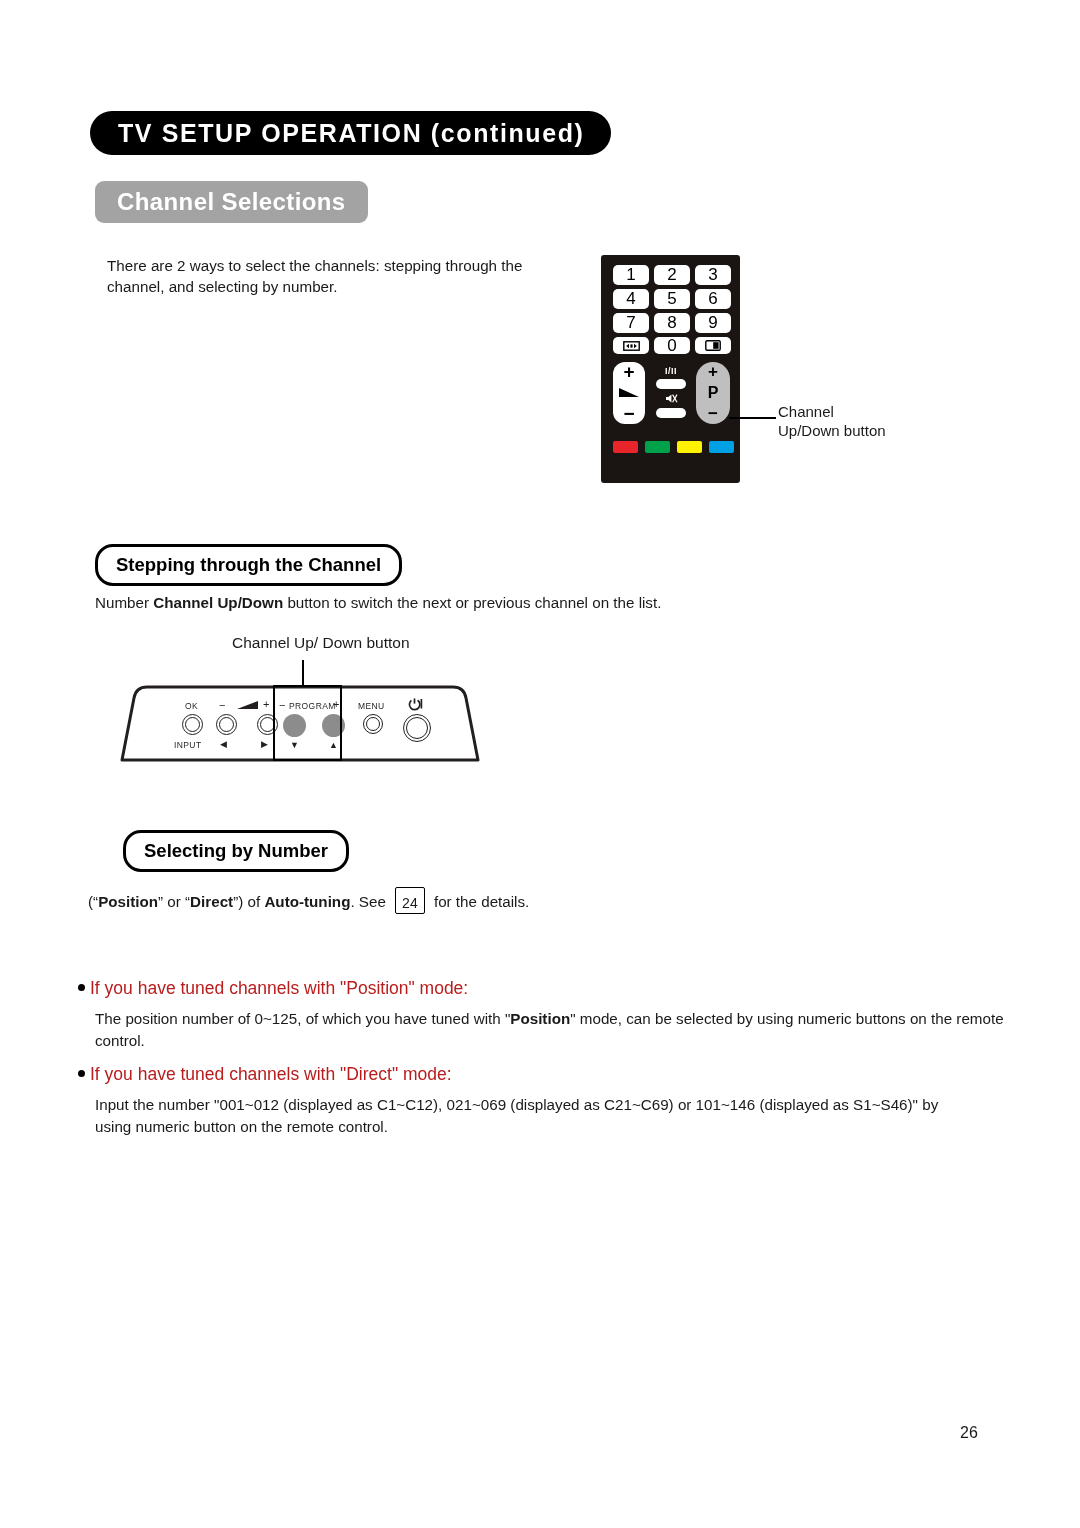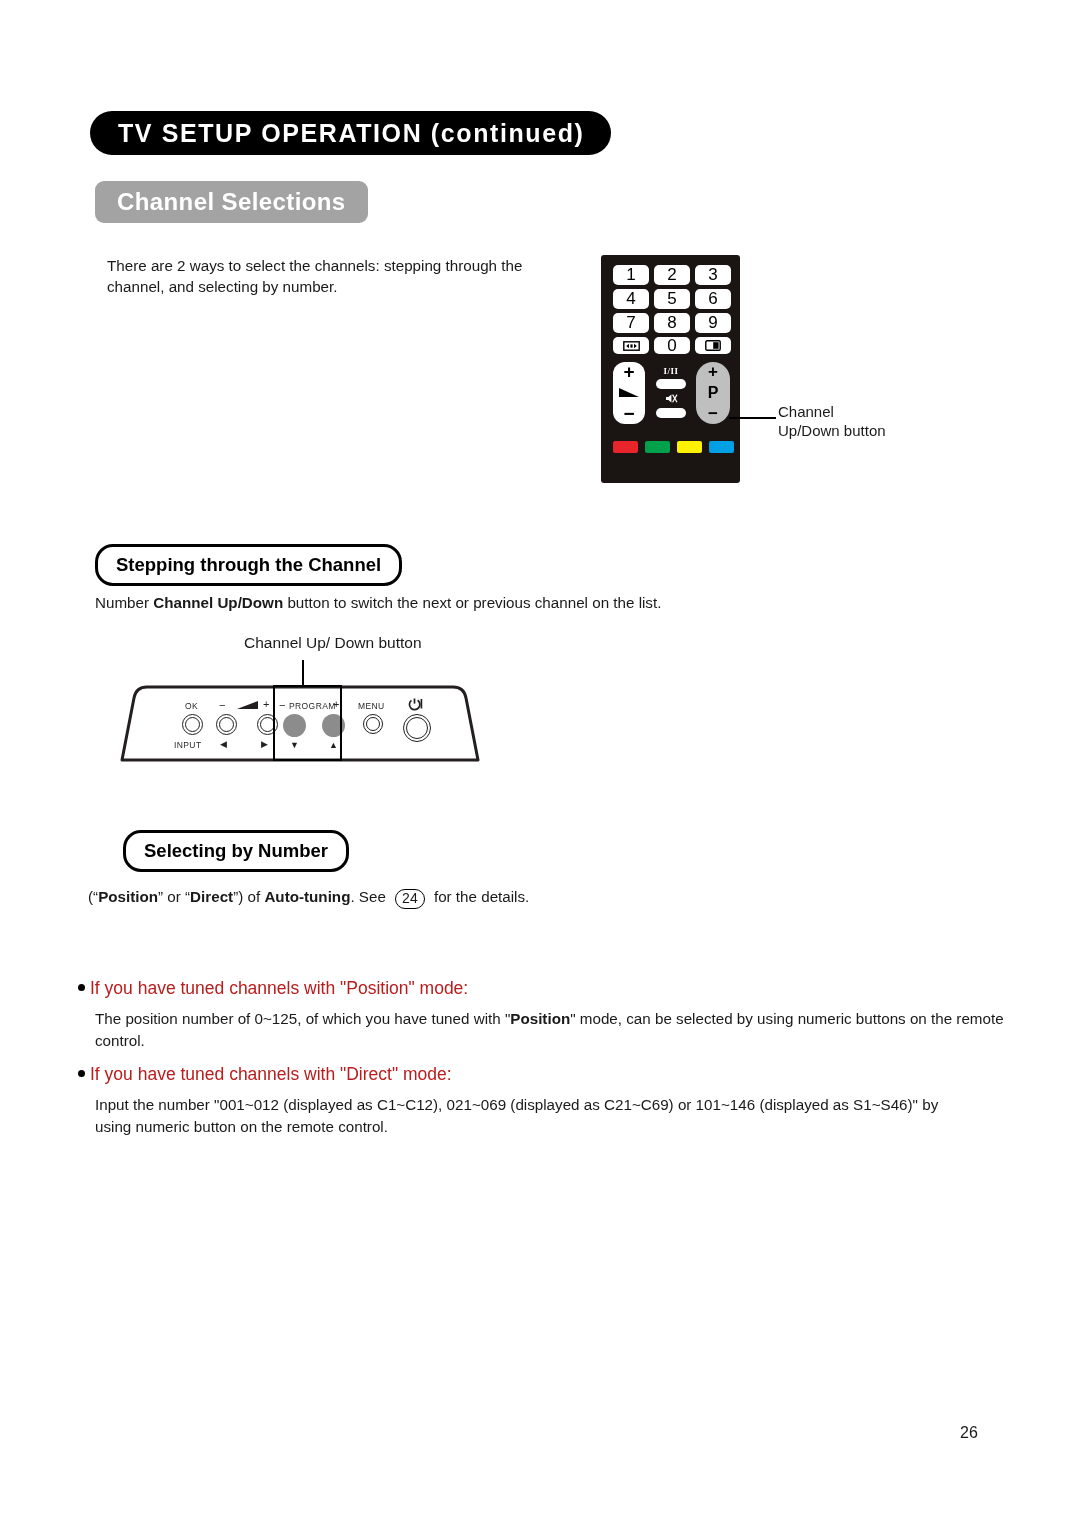--- a/index.html
+++ b/index.html
@@ -78,22 +78,22 @@
   .para b { font-weight: bold; }
 
   #intro-para { left: 107px; top: 255px; width: 470px; }
   #stepping-para { left: 95px; top: 592px; width: 640px; }
   #selecting-para { left: 88px; top: 886px; width: 660px; }
   #selecting-para .ln { display: block; margin-bottom: 3px; }
 
   .pageref {
     display: inline-block;
     border: 1.5px solid #000;
-    border-radius: 10px;
-    padding: 0px 6px 1px 6px;
+    border-radius: 2px;
+    padding: 7px 6px 1px 6px;
     font-size: 14px;
     line-height: 17px;
     position: relative;
     top: 1px;
     margin: 0 5px;
   }
 
   
   .bullet-head {
     position: absolute;
@@ -204,21 +204,21 @@
   #mid-pill-2 { top: 153px; }
   .mid-label {
     position: absolute;
     left: 55px; width: 30px;
     text-align: center;
     color: #ffffff;
     font-size: 9px;
     font-weight: bold;
     letter-spacing: 0.5px;
   }
-  #mid-label-1 { top: 111px; font-family: Liberation Serif, serif; }
+  #mid-label-1 { top: 111px; }
   #mid-label-2 { top: 138px; }
   #mid-label-2 svg { display: inline-block; }
 
   
   #p-rocker {
     position: absolute;
     left: 95px; top: 107px;
     width: 34px; height: 62px;
     background: #bfbfbf;
     border-radius: 17px;
@@ -261,21 +261,20 @@
     white-space: nowrap;
   }
 
   
   #panel-callout-text {
     position: absolute;
     left: 232px; top: 634px;
     font-size: 15.5px;
     color: #1a1a1a;
     white-space: nowrap;
-    margin-left: 12px;
   }
   #panel-callout-line {
     position: absolute;
     left: 302px; top: 660px;
     width: 2px; height: 26px;
     background: #000;
   }
 
   #panel {
     position: absolute;

